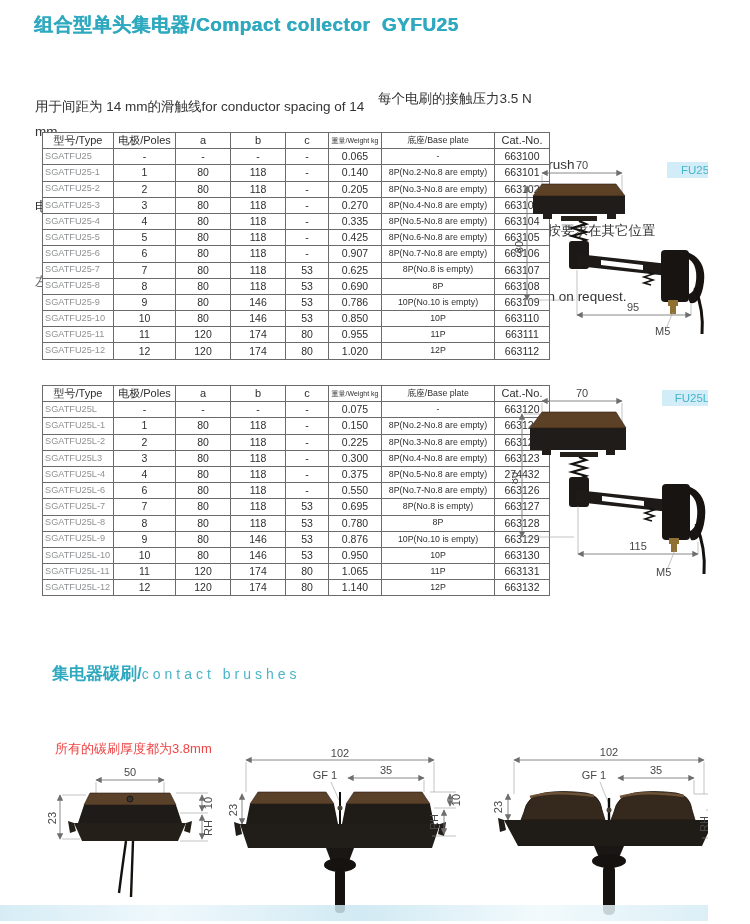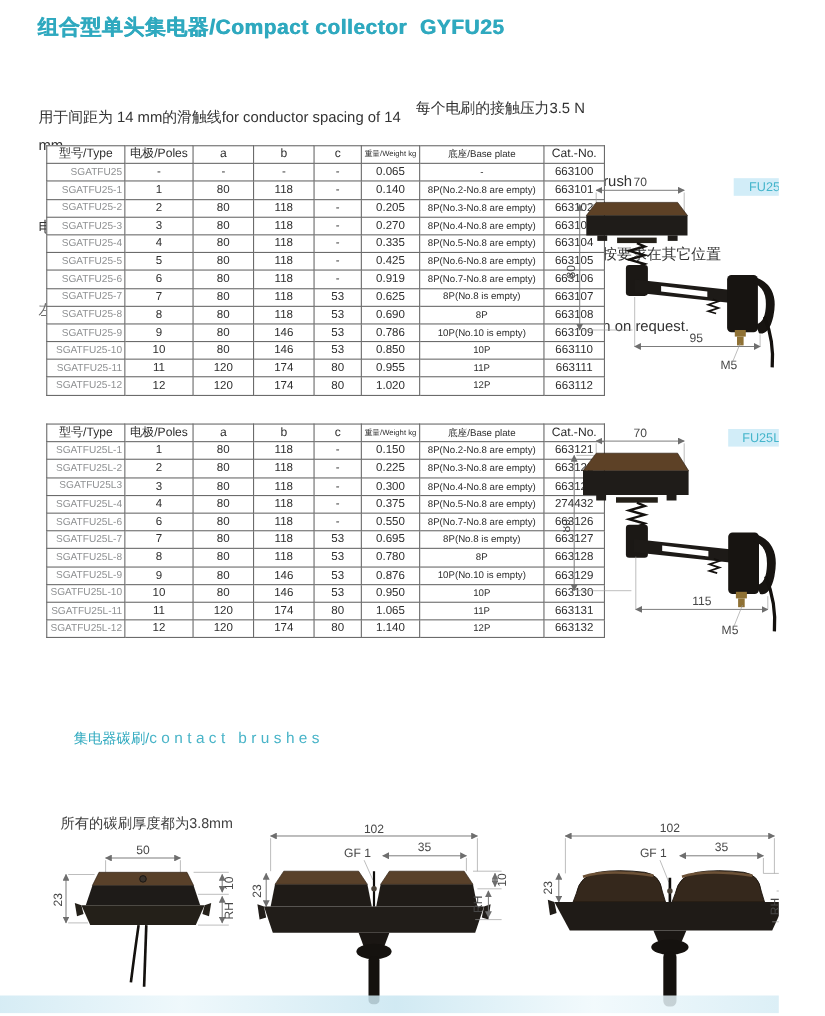--- a/index.html
+++ b/index.html
@@ -8,43 +8,43 @@
     font-family:"Liberation Sans","DejaVu Sans",sans-serif; background:#ffffff; color:#2e2e2e;
   }
   .abs { position:absolute; }
 
   
   .main-title {
     left:34px; top:12px; font-size:19px; font-weight:bold; color:#2fa9bf;
     letter-spacing:0.5px; white-space:pre; text-shadow:0.6px 0 #2fa9bf;
   }
   .sec2-title { left:42px; top:366px; font-size:13.5px; color:#b91c1c; white-space:pre;margin-top:42px; }
-  .brush-title-cn { font-size:13px; font-weight:normal; color:#2fa9bf;margin-left:15px; }
+  .brush-title-cn { font-size:17px; font-weight:bold; color:#2fa9bf; }
   .brush-title-en { font-size:14px; color:#49b4c8; letter-spacing:4px; }
   .brush-title-wrap { left:52px; top:662px; }
-  .brush-note { left:55px; top:740px; font-size:13px; color:#404040; }
+  .brush-note { left:55px; top:740px; font-size:13px; color:#ef4444; }
 
   
   .info { font-size:13.5px; color:#333; line-height:25px; white-space:pre-wrap; }
   .info-left { left:35px; top:44px; width:335px; }
   .info-right { left:378px; top:44px; width:350px; line-height:22px; }
   .info-line3 { color:#6b6b6b; }
 
   
   .tbl { border-collapse:collapse; width:467px; table-layout:fixed; background:#fff;
          font-size:10.5px; color:#2e2e2e; border:1.4px solid #3f3f3f; }
   .tbl th, .tbl td { border:0.8px solid #6b6b6b; height:15.2px; padding:0 2px;
                      text-align:center; line-height:1.05; overflow:hidden; white-space:nowrap; font-weight:normal; }
   .tbl th.c0 { width:66px; } .tbl th.c1 { width:57px; } .tbl th.c2 { width:50px; }
   .tbl th.c3 { width:50px; } .tbl th.c4 { width:38px; } .tbl th.c5 { width:48px; }
   .tbl th.c6 { width:108px; } .tbl th.c7 { width:50px;margin-top:48px; }
   .tbl th { font-size:11px; }
   .tbl th.c5 { font-size:7px; }
   .tbl td.c6, .tbl th.c6 { font-size:8.8px;margin-top:15px; }
-  .tbl td.c0 { text-align:right; color:#8f9193; font-size:9.2px; }
+  .tbl td.c0 { text-align:left; color:#8f9193; font-size:9.2px; }
   .tbl-1 { left:42px; top:132px; }
   .tbl-2 { left:42px; top:385px; }
 
   
   .dlabel { fill:#474747; font-size:11px; font-family:"Liberation Sans",sans-serif; }
   .badge-txt { fill:#45b5cb; font-size:11.5px; font-family:"Liberation Sans",sans-serif; }
   .dim { stroke:#7a7a7a; stroke-width:0.9; fill:none; }
   .ext { stroke:#9a9a9a; stroke-width:0.6; fill:none; }
 
   .bottom-bar { left:0; bottom:3px; width:750px; height:16px;
@@ -144,21 +144,21 @@
           <td class="c5">0.425</td>
           <td class="c6">8P(No.6-No.8 are empty)</td>
           <td class="c7">663105</td>
         </tr>
         <tr>
           <td class="c0">SGATFU25-6</td>
           <td class="c1">6</td>
           <td class="c2">80</td>
           <td class="c3">118</td>
           <td class="c4">-</td>
-          <td class="c5">0.919</td>
+          <td class="c5">0.907</td>
           <td class="c6">8P(No.7-No.8 are empty)</td>
           <td class="c7">663106</td>
         </tr>
         <tr>
           <td class="c0">SGATFU25-7</td>
           <td class="c1">7</td>
           <td class="c2">80</td>
           <td class="c3">118</td>
           <td class="c4">53</td>
           <td class="c5">0.625</td>
@@ -227,20 +227,30 @@
           <th class="c1">电极/Poles</th>
           <th class="c2">a</th>
           <th class="c3">b</th>
           <th class="c4">c</th>
           <th class="c5">重量/Weight kg</th>
           <th class="c6">底座/Base plate</th>
           <th class="c7">Cat.-No.</th>
         </tr>
       </thead>
       <tbody>
+        <tr>
+          <td class="c0">SGATFU25L</td>
+          <td class="c1">-</td>
+          <td class="c2">-</td>
+          <td class="c3">-</td>
+          <td class="c4">-</td>
+          <td class="c5">0.075</td>
+          <td class="c6">-</td>
+          <td class="c7">663120</td>
+        </tr>
         <tr>
           <td class="c0">SGATFU25L-1</td>
           <td class="c1">1</td>
           <td class="c2">80</td>
           <td class="c3">118</td>
           <td class="c4">-</td>
           <td class="c5">0.150</td>
           <td class="c6">8P(No.2-No.8 are empty)</td>
           <td class="c7">663121</td>
         </tr>

